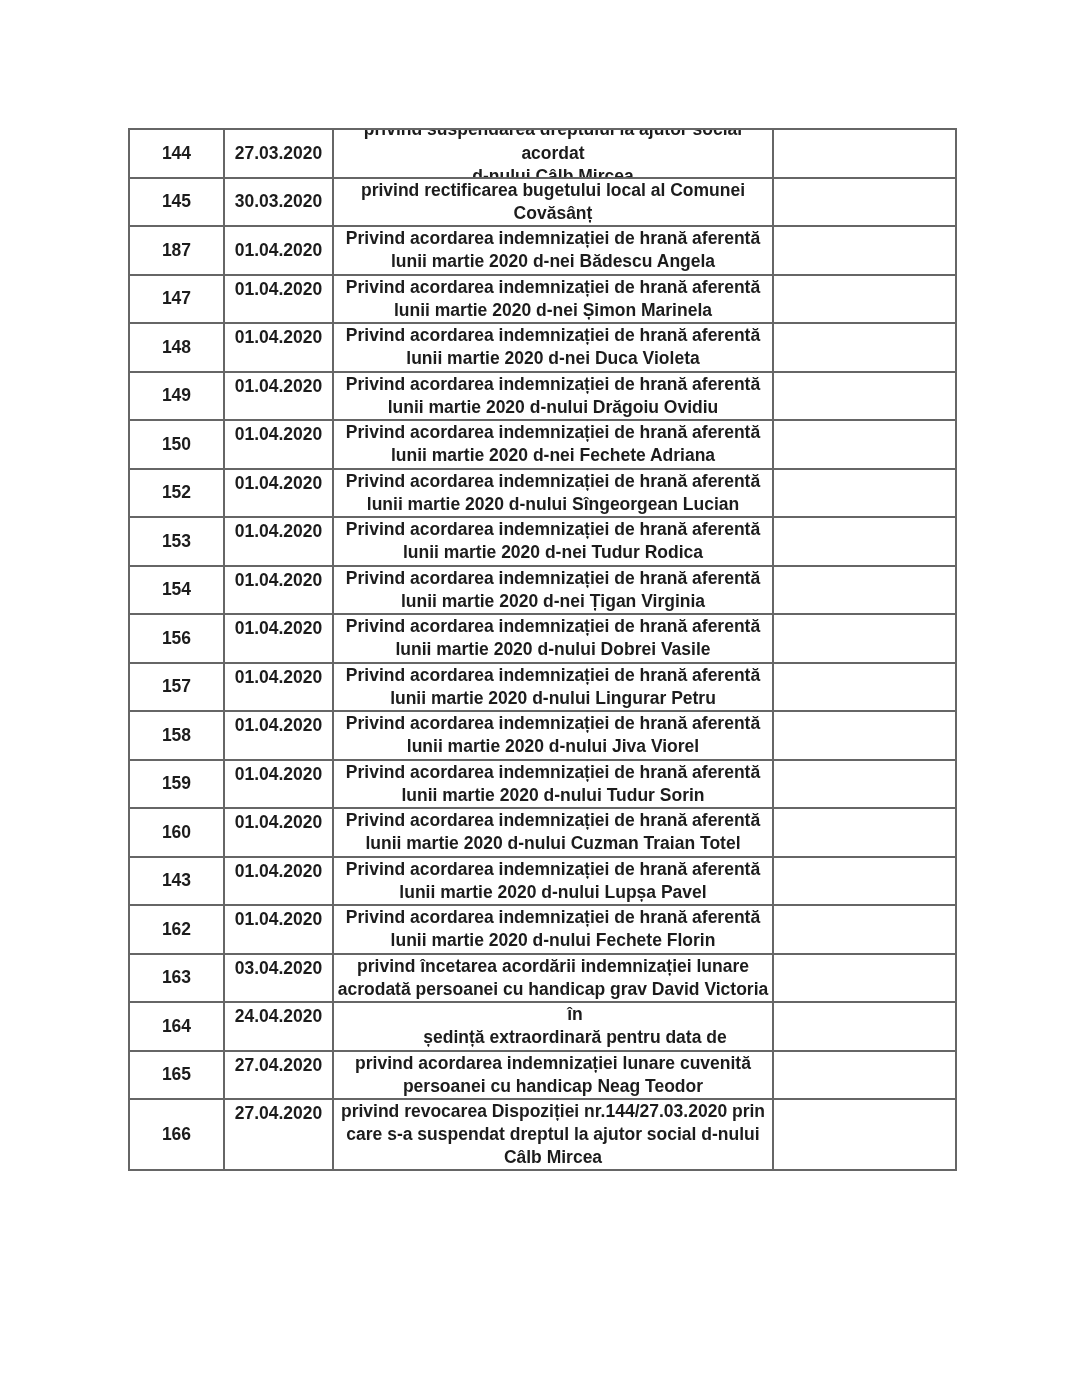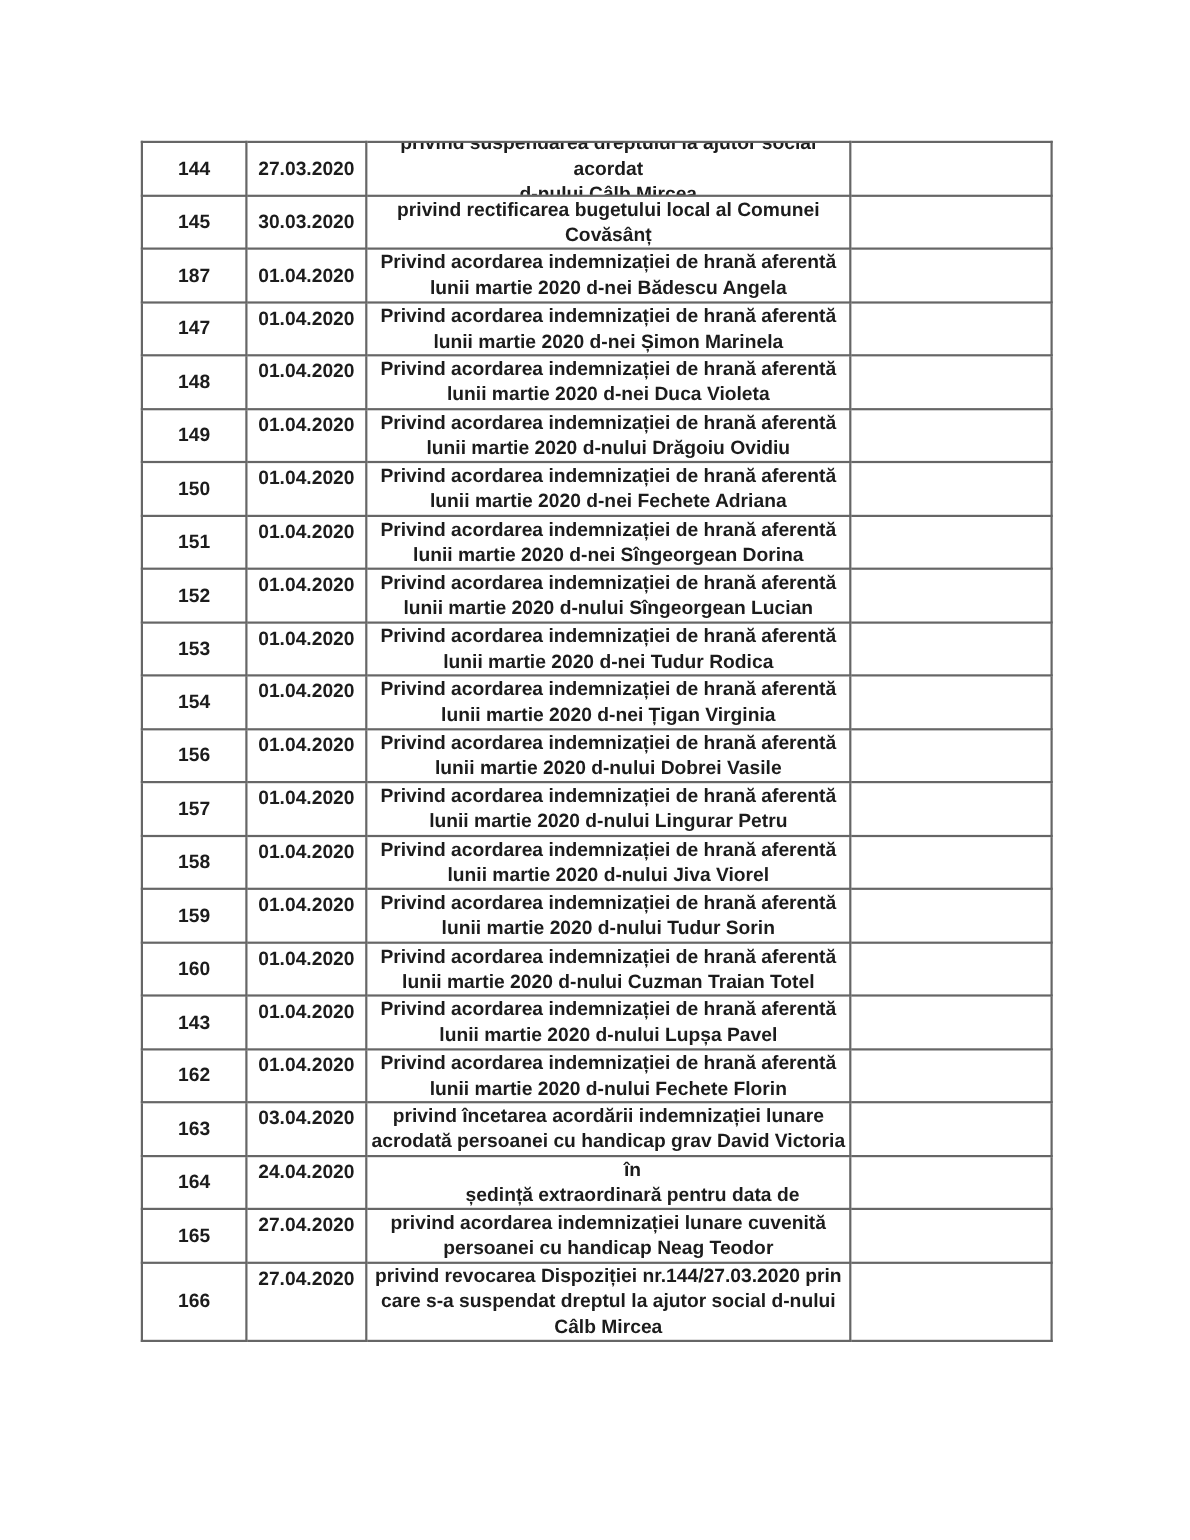--- a/index.html
+++ b/index.html
@@ -214,41 +214,20 @@
       <div class="cell">
         <span class="txt desc">Privind acordarea indemnizației de hrană aferentă
 lunii martie 2020 d-nei Fechete Adriana</span>
       </div>
     </td>
     <td class="col-blank" style="border-color: rgb(102, 102, 102);">
       <div class="cell"></div>
     </td>
   </tr>
 
-  <tr>
-    <td class="col-num" style="border-color: rgb(102, 102, 102);">
-      <div class="cell">
-        <span class="txt">151</span>
-      </div>
-    </td>
-    <td class="col-date date-top" style="border-color: rgb(102, 102, 102);">
-      <div class="cell">
-        <span class="txt">01.04.2020</span>
-      </div>
-    </td>
-    <td class="col-desc" style="border-color: rgb(102, 102, 102);">
-      <div class="cell">
-        <span class="txt desc">Privind acordarea indemnizației de hrană aferentă
-lunii martie 2020 d-nei Sîngeorgean Dorina</span>
-      </div>
-    </td>
-    <td class="col-blank" style="border-color: rgb(102, 102, 102);">
-      <div class="cell"></div>
-    </td>
-  </tr>
 
   <tr>
     <td class="col-num" style="border-color: rgb(102, 102, 102);">
       <div class="cell">
         <span class="txt">152</span>
       </div>
     </td>
     <td class="col-date date-top" style="border-color: rgb(102, 102, 102);">
       <div class="cell">
         <span class="txt">01.04.2020</span>

